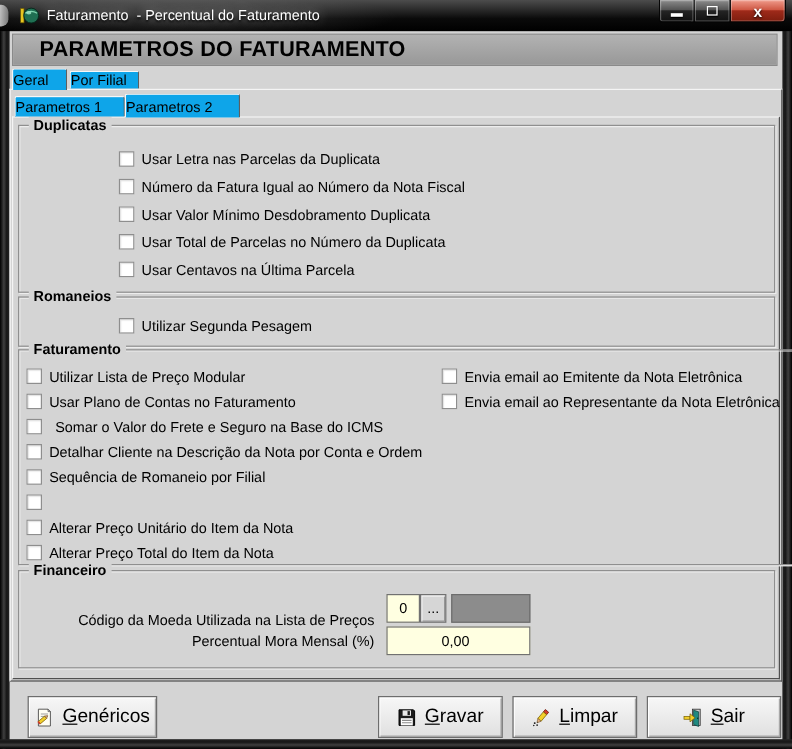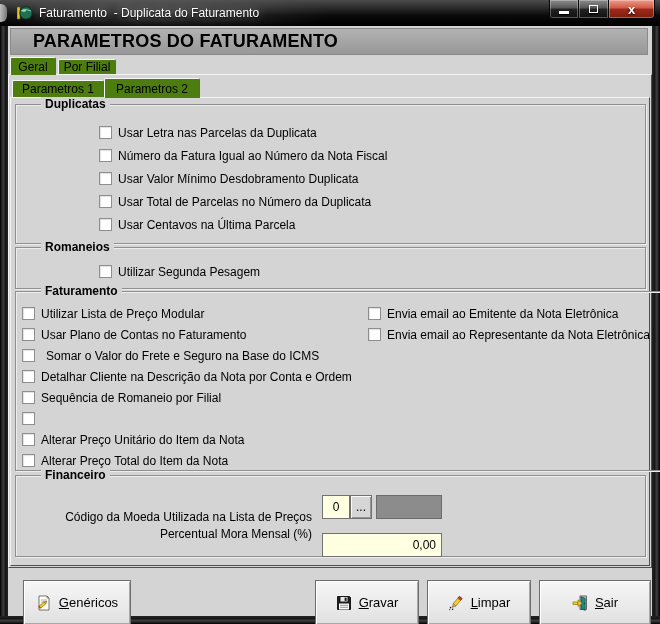--- a/index.html
+++ b/index.html
@@ -48,88 +48,88 @@
   .wb-bottom{ left:0; bottom:0; width:660px; height:8px; background:linear-gradient(0deg,#000 0%,#3f3f3f 40%,#161616 70%,#242424 100%); }
   
   .client{ position:absolute; left:8px; top:26px; width:644px; height:590px; background:#d4d4d4; }
   .header{
     position:absolute; left:2px; top:2px; width:638px; height:27px;
     background:linear-gradient(180deg,#b2b2b2,#989898); border:1px solid #8a8a8a;
     display:flex; align-items:center; padding-left:22px;
     font-size:18px; font-weight:bold; color:#000; letter-spacing:.2px;
   }
   .tab{
-    position:absolute; background:#4d7c0f;
+    position:absolute; background:#0ea5e9;
     border:1px solid #5f5f5f; border-bottom:none;
     border-top-color:#f7f7f7; border-left-color:#f7f7f7;
     border-radius:2px 2px 0 0; font-size:12px; color:#000;
-    display:flex; align-items:center; justify-content:center; white-space:nowrap;
+    display:flex; align-items:center; justify-content:flex-start; white-space:nowrap;
   }
   .tab.active{ z-index:6; }
   .page{
     position:absolute; background:#d4d4d4;
     border:1px solid #4f4f4f; border-top-color:#f4f4f4; border-left-color:#f4f4f4;
   }
   .sheet{
     position:absolute; background:#d4d4d4;
     border:1px solid #4f4f4f; border-top-color:#f4f4f4; border-left-color:#f4f4f4;
     z-index:4;
   }
   .group{
     position:absolute; border:1px solid #8f8f8f;
     box-shadow:inset 1px 1px 0 #ededed, 1px 1px 0 #ededed;
   }
   .gtitle{
     position:absolute; top:-8px; left:8px; background:#d4d4d4; padding:0 4px;
-    font-size:12px; font-weight:bold; line-height:15px; color:#000; white-space:nowrap;margin-left:17px;
+    font-size:12px; font-weight:bold; line-height:15px; color:#000; white-space:nowrap;
   }
   .cbrow{ position:absolute; display:flex; align-items:center; gap:6px; height:15px; cursor:default; }
   .cb{
     width:13px; height:13px; background:#fff; border:1px solid #8e8e8e; flex:none;
     box-shadow:inset 1px 1px 1px rgba(0,0,0,.12);
   }
   .cblabel{ font-size:12px; color:#000; white-space:nowrap; }
   .flabel{ position:absolute; font-size:12px; color:#000; text-align:right; height:24px; line-height:24px; white-space:nowrap; }
   .field{
     position:absolute; height:24px; background:#ffffe1; border:1px solid #717171;
     font-family:"Liberation Sans",sans-serif; font-size:12px; color:#000;
   }
   .browse{
     position:absolute; height:24px; width:22px; background:#d6d6d6; border:1px solid #717171;
     box-shadow:inset 1px 1px 0 #fafafa, inset -1px -1px 0 #969696;
     font-size:12px; line-height:14px; color:#000; text-align:center; cursor:default;
   }
   .grayfield{ position:absolute; height:24px; background:#8c8c8c; border:1px solid #6c6c6c; }
   .btn{
-    position:absolute; top:554px; height:45px;
+    position:absolute; top:554px; height:35px;
     background:linear-gradient(180deg,#f7f7f7,#e0e0e0);
     border:1px solid #6d6d6d;
     box-shadow:inset 1px 1px 0 #fff, inset -1px -1px 0 #a8a8a8;
     display:flex; align-items:center; justify-content:center; gap:7px;
-    font-family:"Liberation Sans",sans-serif; font-size:13px; color:#000; cursor:default;
+    font-family:"Liberation Sans",sans-serif; font-size:16px; color:#000; cursor:default;
   }
   .btn u{ text-decoration:underline; }
   .bicon{ width:16px; height:16px; flex:none; display:block; }
 </style>
 </head>
 <body>
 
 <div class="window">
 
   <div class="titlebar">
     <div class="artifact"></div>
     <span class="appicon">
       <svg width="16" height="16" viewBox="0 0 16 16">
         <rect x="0" y="2" width="3" height="12" fill="#e7c520" stroke="#6b5a00" stroke-width="0.6"></rect>
         <circle cx="9" cy="8" r="6.2" fill="#1f6f52" stroke="#06291c" stroke-width="0.8"></circle>
         <path d="M4 6 Q9 3 14 6" stroke="#7fd4ae" stroke-width="1" fill="none"></path>
         <ellipse cx="7" cy="5.6" rx="2.2" ry="1.4" fill="#9fe3c4" opacity="0.85"></ellipse>
       </svg>
     </span>
-    <span class="title">Faturamento  - Duplicata do Faturamento</span>
+    <span class="title">Faturamento  - Percentual do Faturamento</span>
     <div class="capbtns">
       <div class="capbtn min">
         <span class="minglyph"></span>
       </div>
       <div class="capbtn max">
         <span class="maxglyph"></span>
       </div>
       <div class="capbtn close">
         <span class="closeglyph">x</span>
       </div>
@@ -243,21 +243,21 @@
 
       <div class="group" style="left:4px; top:377px; width:631px; height:82px;">
         <span class="gtitle">Financeiro</span>
 
         <span class="flabel" style="left:0; top:29px; width:296px;">Código da Moeda Utilizada na Lista de Preços</span>
         <input class="field" style="left: 306px; top: 19px; width: 28px; text-align: center;" readonly="" value="0">
         <button class="browse" style="left:334px; top:19px;">...</button>
         <div class="grayfield" style="left:360px; top:19px; width:66px;"></div>
 
         <span class="flabel" style="left:0; top:46px; width:296px;">Percentual Mora Mensal (%)</span>
-        <input class="field" style="left: 306px; top: 46px; width: 120px; text-align: right; padding-right: 5px; margin-top: 11px;" readonly="" value="0,00">
+        <input class="field" style="left: 306px; top: 46px; width: 120px; text-align: center; padding-right: 5px;" readonly="" value="0,00">
       </div>
     </div>
 
     <button class="btn" style="left:15px; width:108px;">
       <span class="bicon">
         <svg width="16" height="16" viewBox="0 0 16 16">
           <path d="M3 1 h8 l2 2 v12 h-10 z" fill="#fffef2" stroke="#555" stroke-width="0.8"></path>
           <path d="M11 1 l2 2 h-2 z" fill="#cfcfcf" stroke="#555" stroke-width="0.6"></path>
           <line x1="5" y1="5" x2="11" y2="5" stroke="#9a9a9a" stroke-width="0.8"></line>
           <line x1="5" y1="7" x2="11" y2="7" stroke="#9a9a9a" stroke-width="0.8"></line>

